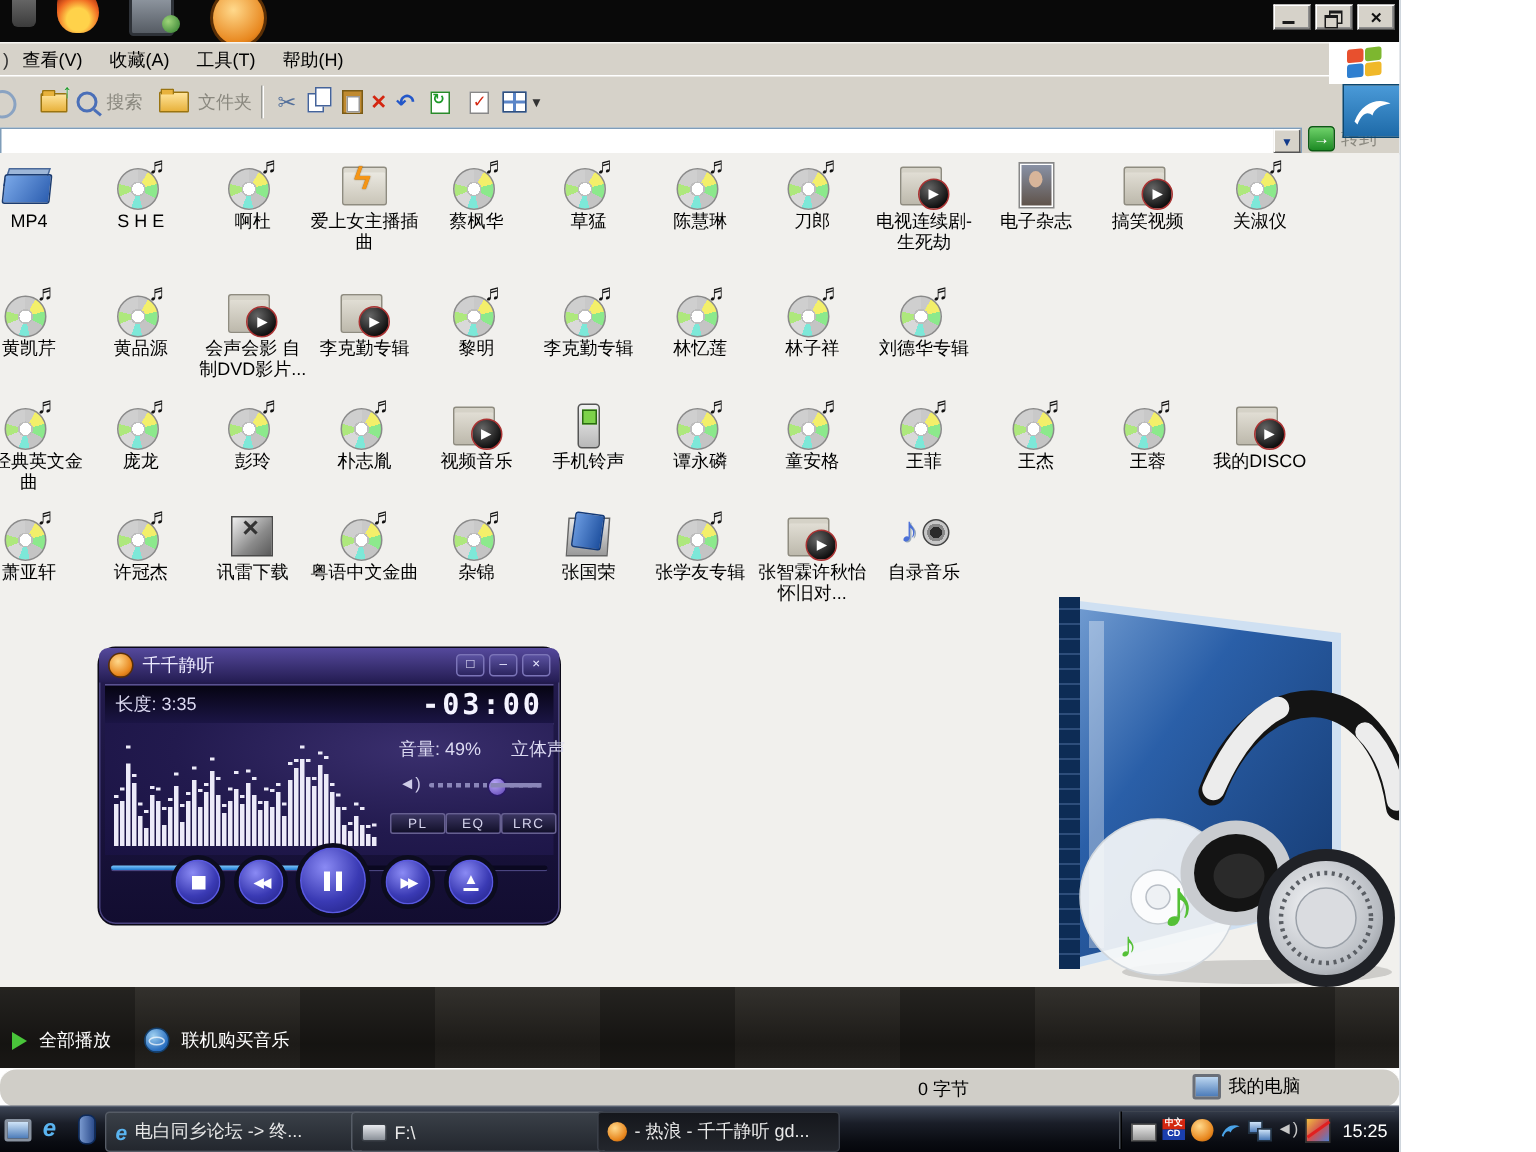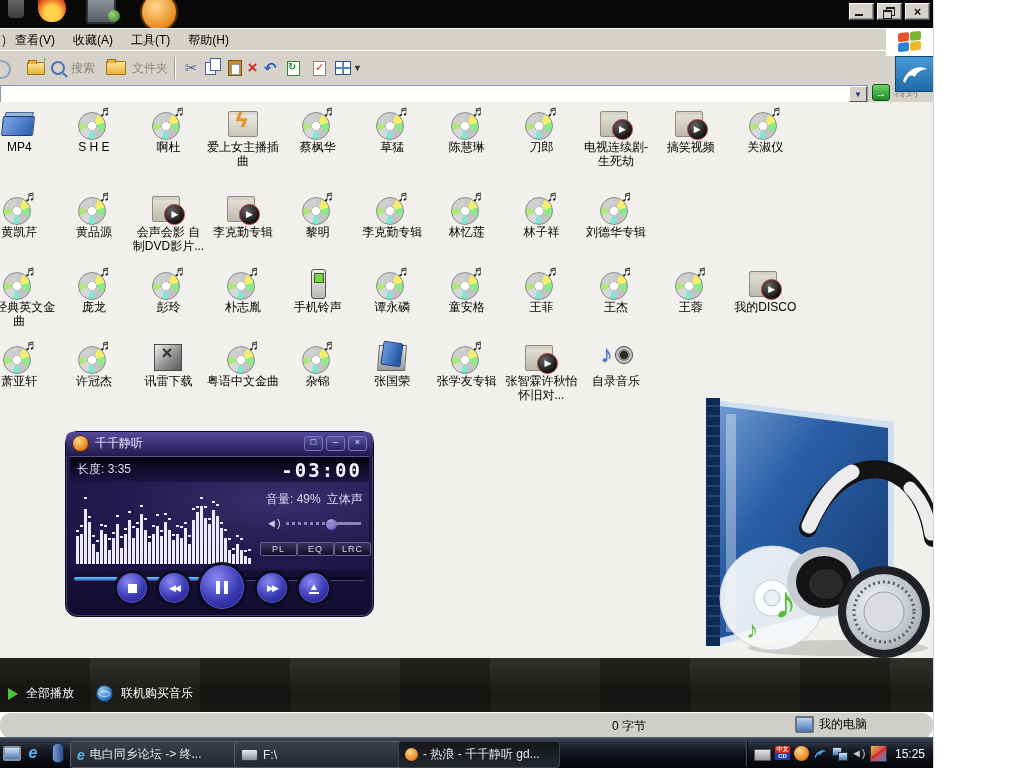--- a/index.html
+++ b/index.html
@@ -113,21 +113,21 @@
   .pavatar{width:15px;height:15px;border-radius:50%;background:radial-gradient(circle at 38% 32%,#ffd98c,#e8871e 65%,#9a4d08);border:1px solid #5a2f06;margin-right:6px;}
   .ptitle .txt{flex:1;color:#eceaff;}
   .pwc{width:17px;height:13px;border-radius:3px;background:linear-gradient(#5a51a0,#2c2560);border:1px solid #7b74b8;color:#e8e8ff;font-size:9px;line-height:11px;text-align:center;margin-left:3px;}
   .pinfo{position:absolute;left:4px;right:4px;top:24px;height:25px;background:linear-gradient(#060412,#1b1545);border-top:1px solid #5a5290;border-bottom:1px solid #5a5290;display:flex;align-items:center;padding:0 7px;}
   .pinfo .len{flex:1;}
   .pinfo .time{font-family:"DejaVu Sans Mono",monospace;font-size:19px;font-weight:bold;letter-spacing:2px;color:#f4f3ff;}
   .pmain{position:absolute;left:4px;right:4px;top:50px;height:88px;background:radial-gradient(ellipse at 70% 20%,#3a2f6e 0,#221a4e 55%,#191242 100%);}
   .spectrum{position:absolute;left:6px;top:6px;width:184px;height:76px;display:flex;align-items:flex-end;gap:1px;}
   .sbar{width:3px;background:#eceaf8;flex:none;position:relative;}
   .speak{position:absolute;left:0;width:3px;height:2px;background:#eceaf8;}
-  .vols{position:absolute;left:196px;top:9px;right:6px;display:flex;gap:6px;white-space:nowrap;}
+  .vols{position:absolute;left:196px;top:9px;right:6px;display:flex;gap:20px;white-space:nowrap;}
   .volrow{position:absolute;left:196px;top:35px;right:8px;display:flex;align-items:center;}
   .spk{color:#cfcde8;font-size:11px;margin-right:5px;}
   .vtrack{flex:1;height:3px;background:repeating-linear-gradient(90deg,#8a86b8 0 3px,transparent 3px 6px);position:relative;border-radius:2px;}
   .vtrack::after{content:"";position:absolute;left:55%;right:0;top:0;height:3px;background:#8a86b8;}
   .vknob{position:absolute;left:52%;top:-4px;width:11px;height:11px;border-radius:50%;background:radial-gradient(circle at 35% 30%,#b9a8f8,#5a3fb0);border:1px solid #2a1a66;}
   .ptabs{position:absolute;left:190px;top:60px;right:6px;display:flex;justify-content:space-between;}
   .ptab{min-width:27px;padding:1px 4px;text-align:center;font-size:9px;letter-spacing:1px;color:#d6d4ee;background:linear-gradient(#3a3560,#12102a);border:1px solid #666090;border-radius:2px;}
   .pprog{position:absolute;left:8px;right:8px;top:142px;height:9px;}
   .pgroove{position:absolute;left:0;right:0;top:3px;height:3px;background:#0a0820;border-radius:2px;border-bottom:1px solid #4a4480;}
   .pfill{position:absolute;left:0;top:3px;height:3px;background:linear-gradient(#7ec8ff,#1e7ad0);border-radius:2px;}
@@ -371,20 +371,24 @@
             </div>
             <div class="fcell">
               <div class="fi fi-cd"></div>
               <div class="flabel">刀郎</div>
             </div>
             <div class="fcell">
               <div class="fi fi-folder-video"></div>
               <div class="flabel">电视连续剧-生死劫</div>
             </div>
             <div class="fcell">
+              <div class="fi fi-photo"></div>
+              <div class="flabel">电子杂志</div>
+            </div>
+            <div class="fcell">
               <div class="fi fi-folder-video"></div>
               <div class="flabel">搞笑视频</div>
             </div>
             <div class="fcell">
               <div class="fi fi-cd"></div>
               <div class="flabel">关淑仪</div>
             </div>
           </div>
           <div class="frow r1">
             <div class="fcell">
@@ -433,20 +437,24 @@
               <div class="fi fi-cd"></div>
               <div class="flabel">庞龙</div>
             </div>
             <div class="fcell">
               <div class="fi fi-cd"></div>
               <div class="flabel">彭玲</div>
             </div>
             <div class="fcell">
               <div class="fi fi-cd"></div>
               <div class="flabel">朴志胤</div>
+            </div>
+            <div class="fcell">
+              <div class="fi fi-folder-video"></div>
+              <div class="flabel">视频音乐</div>
             </div>
             <div class="fcell">
               <div class="fi fi-phone"></div>
               <div class="flabel">手机铃声</div>
             </div>
             <div class="fcell">
               <div class="fi fi-cd"></div>
               <div class="flabel">谭永磷</div>
             </div>
             <div class="fcell">

